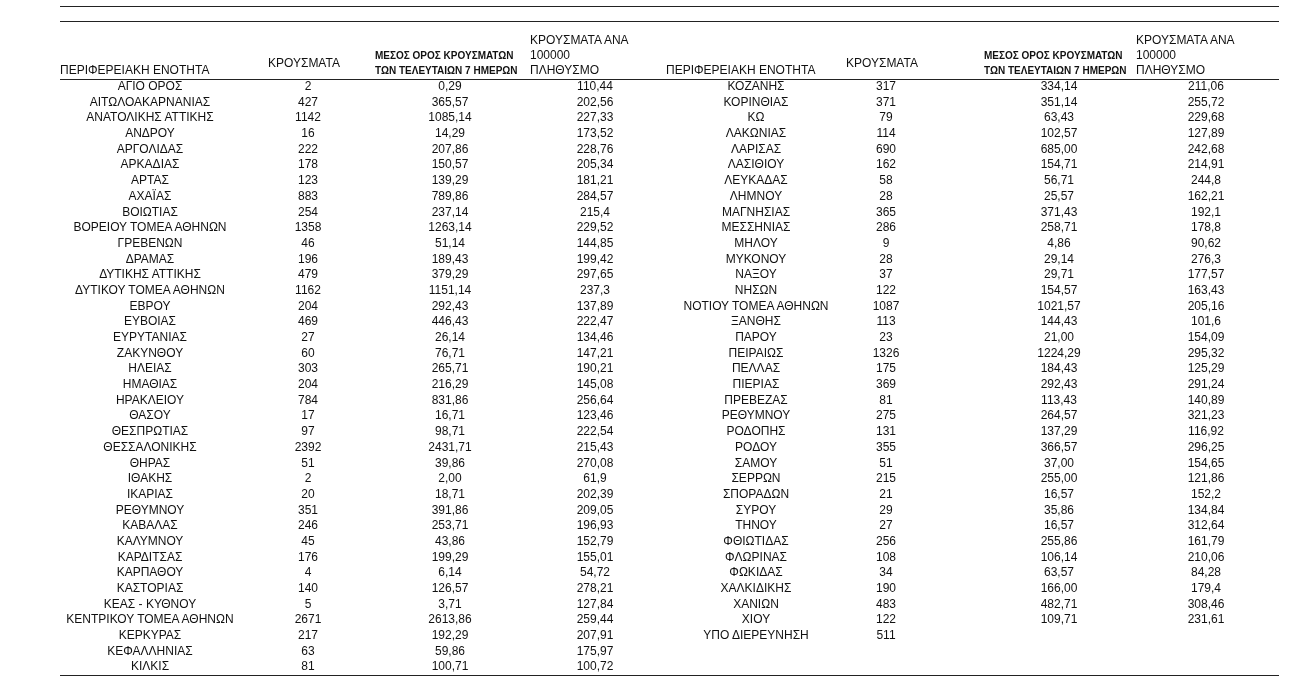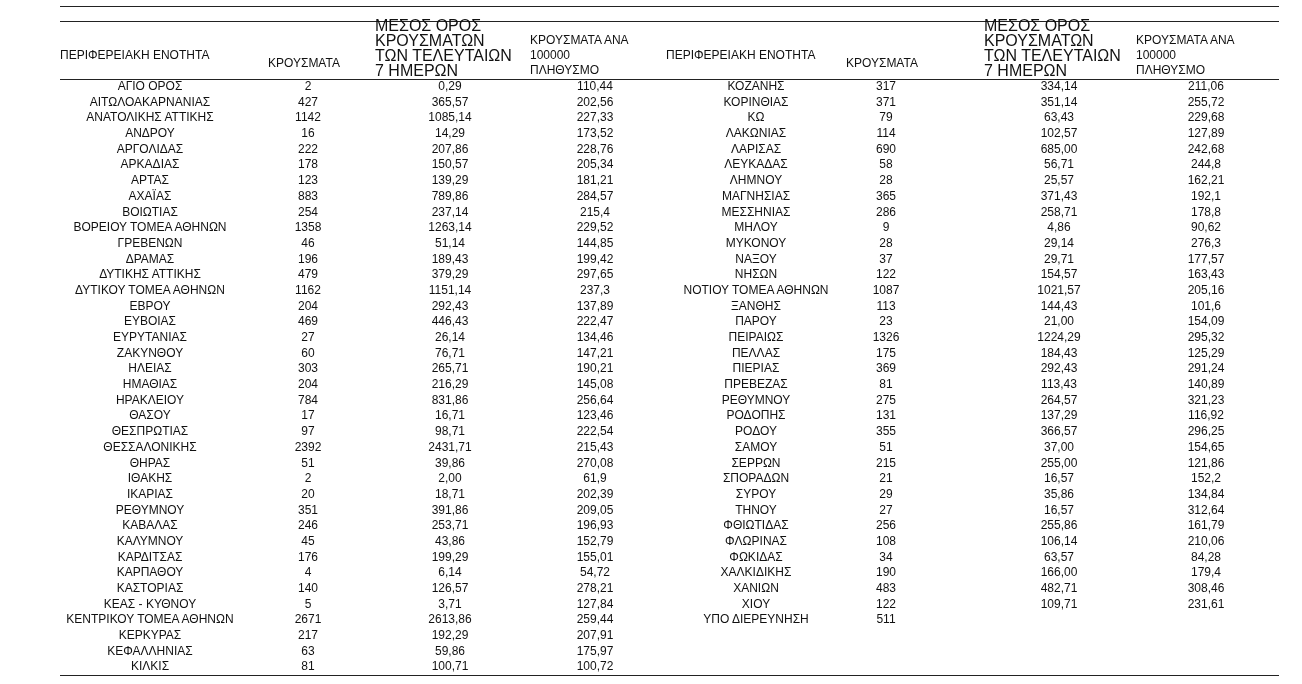--- a/index.html
+++ b/index.html
@@ -8,23 +8,23 @@
   .hline { position: absolute; left: 60px; width: 1219px; height: 0; border-top: 1px solid #222; }
   .hline.l1 { top: 6px; }
   .hline.l2 { top: 21px; border-top-width: 1.5px; }
   .hline.l3 { top: 79px; border-top-width: 1.5px; }
   .hline.l4 { top: 675px; border-top-width: 1.5px; }
   .half { position: absolute; top: 46px; }
   .half.left { left: 60px; width: 606px; }
   .half.right { left: 666px; width: 613px; }
   .hdr { position: relative; height: 33px; }
   .hdr span { position: absolute; text-align: left; line-height: 15px; }
-  .hdr .c-name { font-size: 12px; bottom: 16px; }
+  .hdr .c-name { font-size: 12px; bottom: 1px; }
   .hdr .c-cases { font-size: 12px; bottom: 8px; }
-  .hdr .c-avg { font-size: 16px; bottom: 1px; line-height: 14px; }
+  .hdr .c-avg { font-size: 10px; bottom: 1px; line-height: 14px; font-weight: bold; }
   .hdr .c-rate { font-size: 12px; bottom: 1px; }
   .rows { position: relative; }
   .row { position: relative; height: 15.7px; font-size: 12px; line-height: 15.7px; }
   .row span { position: absolute; text-align: center; white-space: nowrap; }
   
   .left .c-name { left: 0; width: 180px; }
   .left .c-cases { left: 208px; width: 80px; }
   .left .c-avg { left: 315px; width: 150px; }
   .left .c-rate { left: 470px; width: 130px; }
   
@@ -313,20 +313,26 @@
         <span class="c-avg">102,57</span>
         <span class="c-rate">127,89</span>
       </div>
       <div class="row">
         <span class="c-name">ΛΑΡΙΣΑΣ</span>
         <span class="c-cases">690</span>
         <span class="c-avg">685,00</span>
         <span class="c-rate">242,68</span>
       </div>
       <div class="row">
+        <span class="c-name">ΛΑΣΙΘΙΟΥ</span>
+        <span class="c-cases">162</span>
+        <span class="c-avg">154,71</span>
+        <span class="c-rate">214,91</span>
+      </div>
+      <div class="row">
         <span class="c-name">ΛΕΥΚΑΔΑΣ</span>
         <span class="c-cases">58</span>
         <span class="c-avg">56,71</span>
         <span class="c-rate">244,8</span>
       </div>
       <div class="row">
         <span class="c-name">ΛΗΜΝΟΥ</span>
         <span class="c-cases">28</span>
         <span class="c-avg">25,57</span>
         <span class="c-rate">162,21</span>

